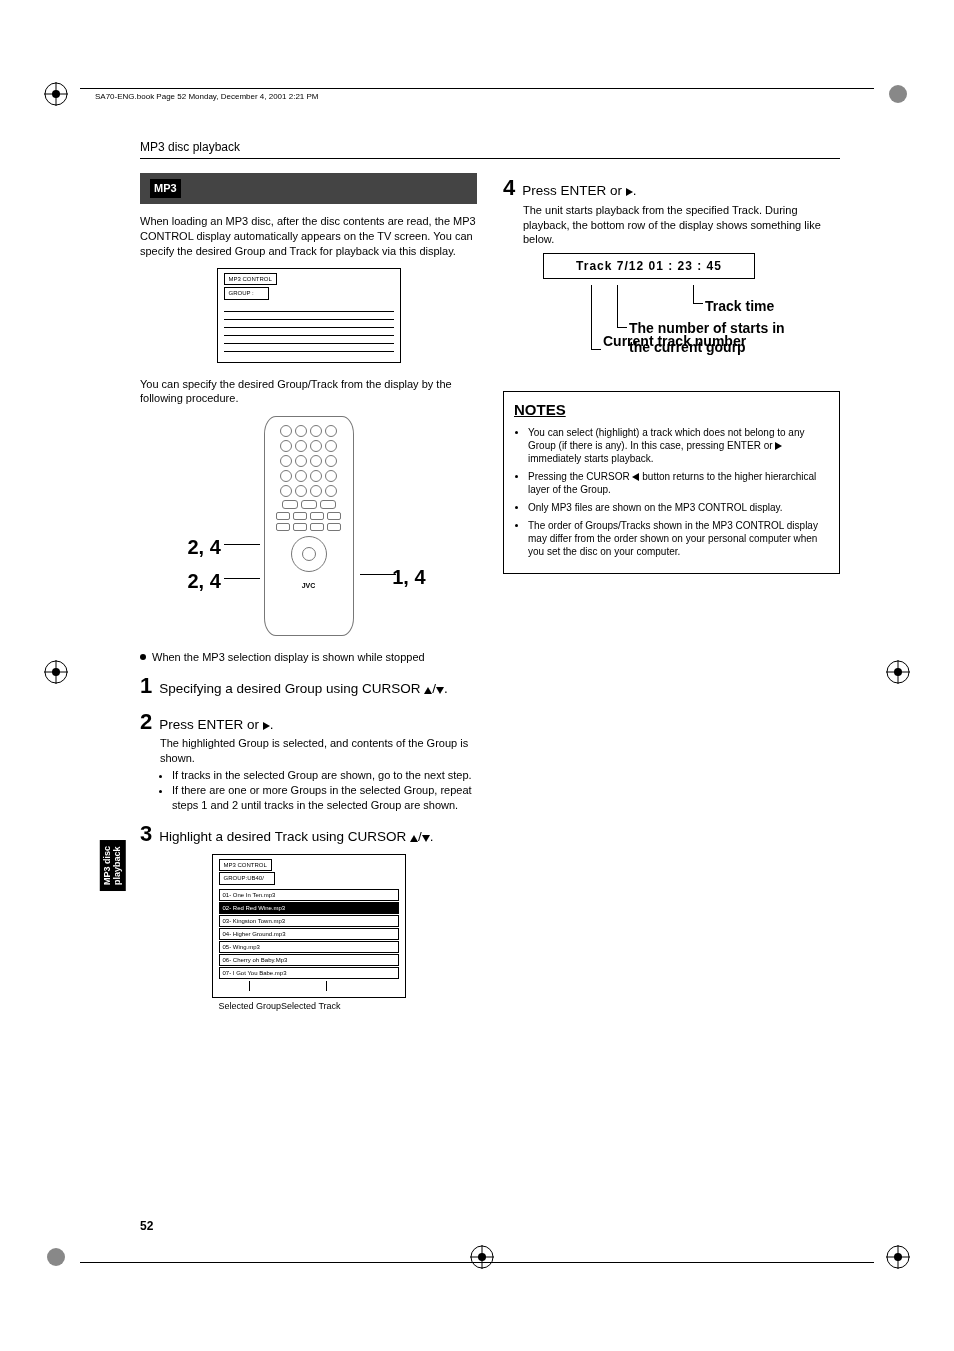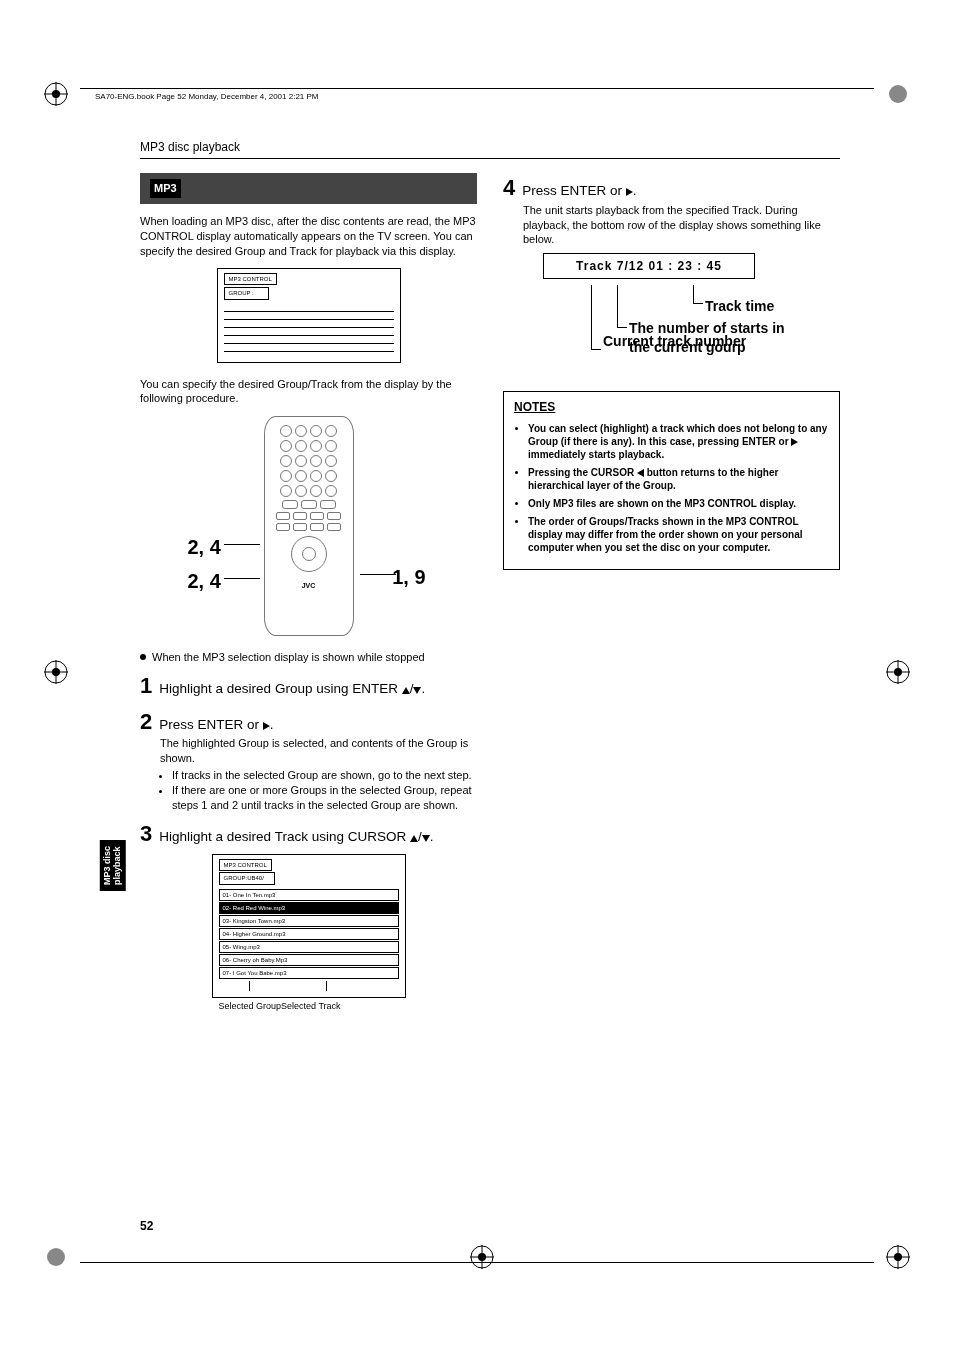--- a/index.html
+++ b/index.html
@@ -49,23 +49,23 @@
   .mp3box2 .leaders::before,.mp3box2 .leaders::after{content:"";position:absolute;top:0;width:0;height:10px;border-left:.5px solid #000}
   .mp3box2 .leaders::before{left:18px}
   .mp3box2 .leaders::after{right:60px}
   .caplabels{display:flex;justify-content:flex-start;width:180px;margin:0 auto 10px;font-size:9px}
   .dispbox{border:1.5px solid #000;padding:4px 10px;font-size:12px;font-weight:bold;letter-spacing:1px;width:190px;margin:6px 0 6px 40px;text-align:center}
   .leadergroup{margin-left:40px;position:relative;height:90px;font-size:14px}
   .leadergroup .lline{position:absolute;border-left:.5px solid #000}
   .leadergroup .endbar{position:absolute;border-top:.5px solid #000}
   .leadergroup .lbl{position:absolute;font-weight:bold}
   .notesbox{border:1px solid #000;margin-top:16px;padding:8px 10px 10px;font-size:10px;line-height:1.3}
-  .notesbox .nh{font-weight:bold;text-decoration:underline;margin-bottom:6px;font-size:12px}
+  .notesbox .nh{font-weight:bold;text-decoration:underline;margin-bottom:6px;font-size:15px}
   .notesbox ul{margin:0;padding-left:14px}
-  .notesbox li{margin-bottom:5px;font-weight:bold}
+  .notesbox li{margin-bottom:5px;font-weight:normal}
   .sidetab{position:absolute;left:100px;top:840px;background:#000;color:#fff;font-size:9px;font-weight:bold;text-align:center;padding:6px 3px;line-height:1.1;writing-mode:vertical-rl;transform:rotate(180deg)}
   .pagenum{position:absolute;left:140px;bottom:118px;font-size:12px;font-weight:bold}
 </style>
 </head>
 <body>
 
 <div class="page">
 
   <div class="regmark" style="left:44px;top:82px"><svg viewBox="0 0 24 24">
         <circle cx="12" cy="12" r="11" fill="none" stroke="#000"></circle>
@@ -138,21 +138,21 @@
           <div class="callout" style="left:-46px;top:118px">
             <span>2, 4</span>
             <span class="ln" style="left:36px;top:10px;width:36px"></span>
           </div>
           <div class="callout" style="left:-46px;top:152px">
             <span>2, 4</span>
             <span class="ln" style="left:36px;top:10px;width:36px"></span>
           </div>
           <div class="callout" style="right:-42px;top:148px">
             <span class="ln" style="right:30px;top:10px;width:36px"></span>
-            <span>1, 9</span>
+            <span>1, 4</span>
           </div>
           <div class="remote">
             <div class="btnrow">
                 <span class="rbtn"></span>
                 <span class="rbtn"></span>
                 <span class="rbtn"></span>
                 <span class="rbtn"></span>
               </div>
             <div class="btnrow">
                 <span class="rbtn"></span>
@@ -200,21 +200,21 @@
           </div>
         </div>
 
         <div class="bull">
           <span class="dot"></span>
           <span>When the MP3 selection display is shown while stopped</span>
         </div>
 
         <div class="step">
           <span class="stepnum">1</span>
-          <span class="steptxt"><span>Highlight a desired Group using ENTER </span><span class="tri up"></span><span>/</span><span class="tri dn"></span><span>.</span></span>
+          <span class="steptxt"><span>Specifying a desired Group using CURSOR </span><span class="tri up"></span><span>/</span><span class="tri dn"></span><span>.</span></span>
         </div>
 
         <div class="step">
           <span class="stepnum">2</span>
           <span class="steptxt"><span>Press ENTER or </span><span class="tri rt"></span><span>.</span></span>
           <div class="stepbody">
             <div>The highlighted Group is selected, and contents of the Group is shown.</div>
             <ul>
               <li>If tracks in the selected Group are shown, go to the next step.</li>
               <li>If there are one or more Groups in the selected Group, repeat steps 1 and 2 until tracks in the selected Group are shown.</li>

